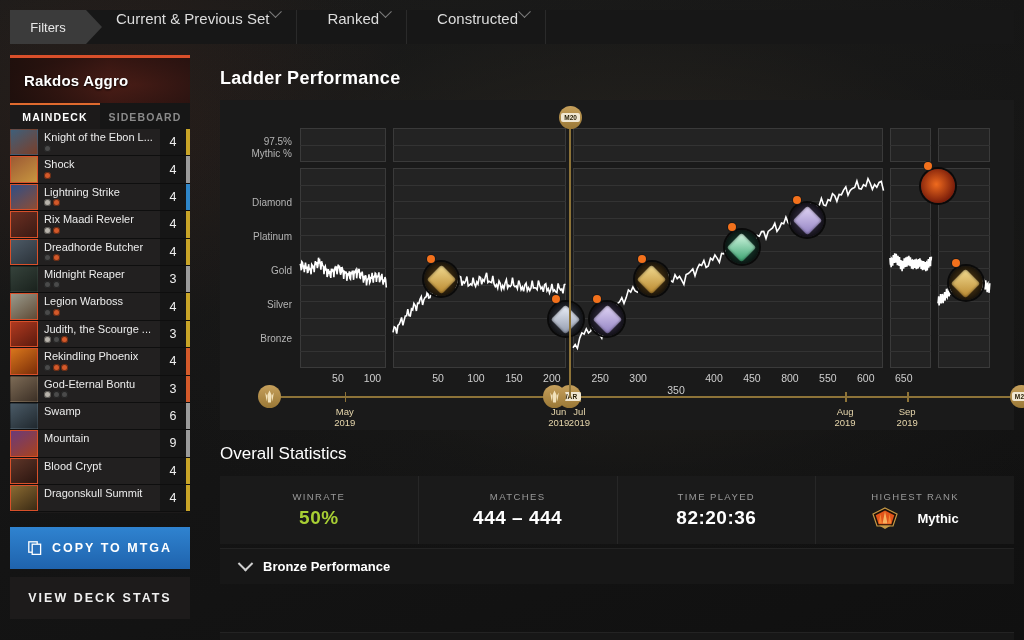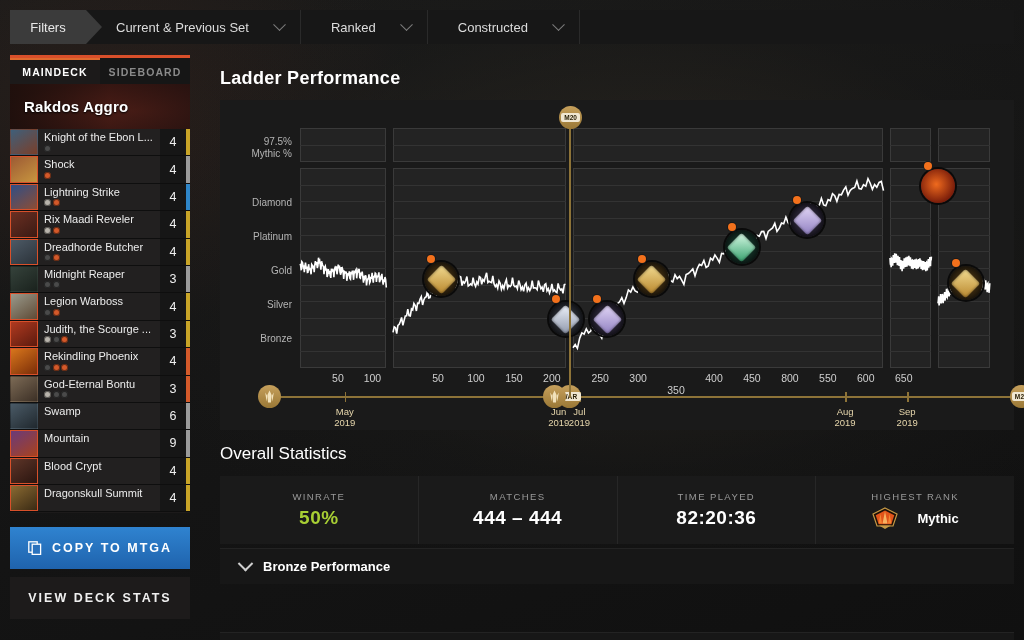--- a/index.html
+++ b/index.html
@@ -28,24 +28,24 @@
     background: #3b3b3b;
     display: flex; align-items: center; justify-content: center;
     color: #e8e8e8; font-size: 13px;
   }
   .filters-tag::after {
     content: ""; position: absolute; left: 76px; top: 0;
     border-top: 17px solid transparent; border-bottom: 17px solid transparent;
     border-left: 16px solid #3b3b3b;
   }
   .fchip {
-    display: flex; align-items: center; gap: 26px;
+    display: flex; gap: 2px;
     padding: 0 16px 0 30px;
     border-right: 1px solid #2a2a2a;
-    color: #dcdcdc; font-size: 13px; cursor: pointer;
+    color: #dcdcdc; font-size: 15px; cursor: pointer;
   }
   .fchip:first-of-type { padding-left: 38px; }
   .fchip .chev { display: inline-block; width: 9px; height: 9px;
     border-right: 1.6px solid #8d8d8d; border-bottom: 1.6px solid #8d8d8d;
     transform: rotate(45deg) translate(-2px,-2px); opacity: .85; }
   .fchip-rest { flex: 1; border-right: none; }
 
   
   #deckpanel {
     position: absolute; left: 10px; top: 55px; width: 180px; height: 458px;
@@ -174,30 +174,30 @@
     <i class="chev"></i>
   </div>
   <div class="fchip">
     <span>Constructed</span>
     <i class="chev"></i>
   </div>
   <div class="fchip fchip-rest"></div>
 </div>
 
 <div id="deckpanel">
+  <div id="deckheader">
+    <span class="dname">Rakdos Aggro</span>
+  </div>
   <div id="decktabs">
     <div class="dtab active">
       <span>MAINDECK</span>
     </div>
     <div class="dtab inactive">
       <span>SIDEBOARD</span>
     </div>
-  </div>
-  <div id="deckheader">
-    <span class="dname">Rakdos Aggro</span>
   </div>
   <div id="cardlist">
       <div class="crow">
         <div class="cart" style="background: linear-gradient(145deg, rgb(63, 95, 122) 0%, rgb(122, 63, 42) 100%);"></div>
         <div class="cinfo">
           <span class="cname">Knight of the Ebon L...</span>
           <div class="pips">
             <span class="pip B"></span>
           </div>
         </div>

